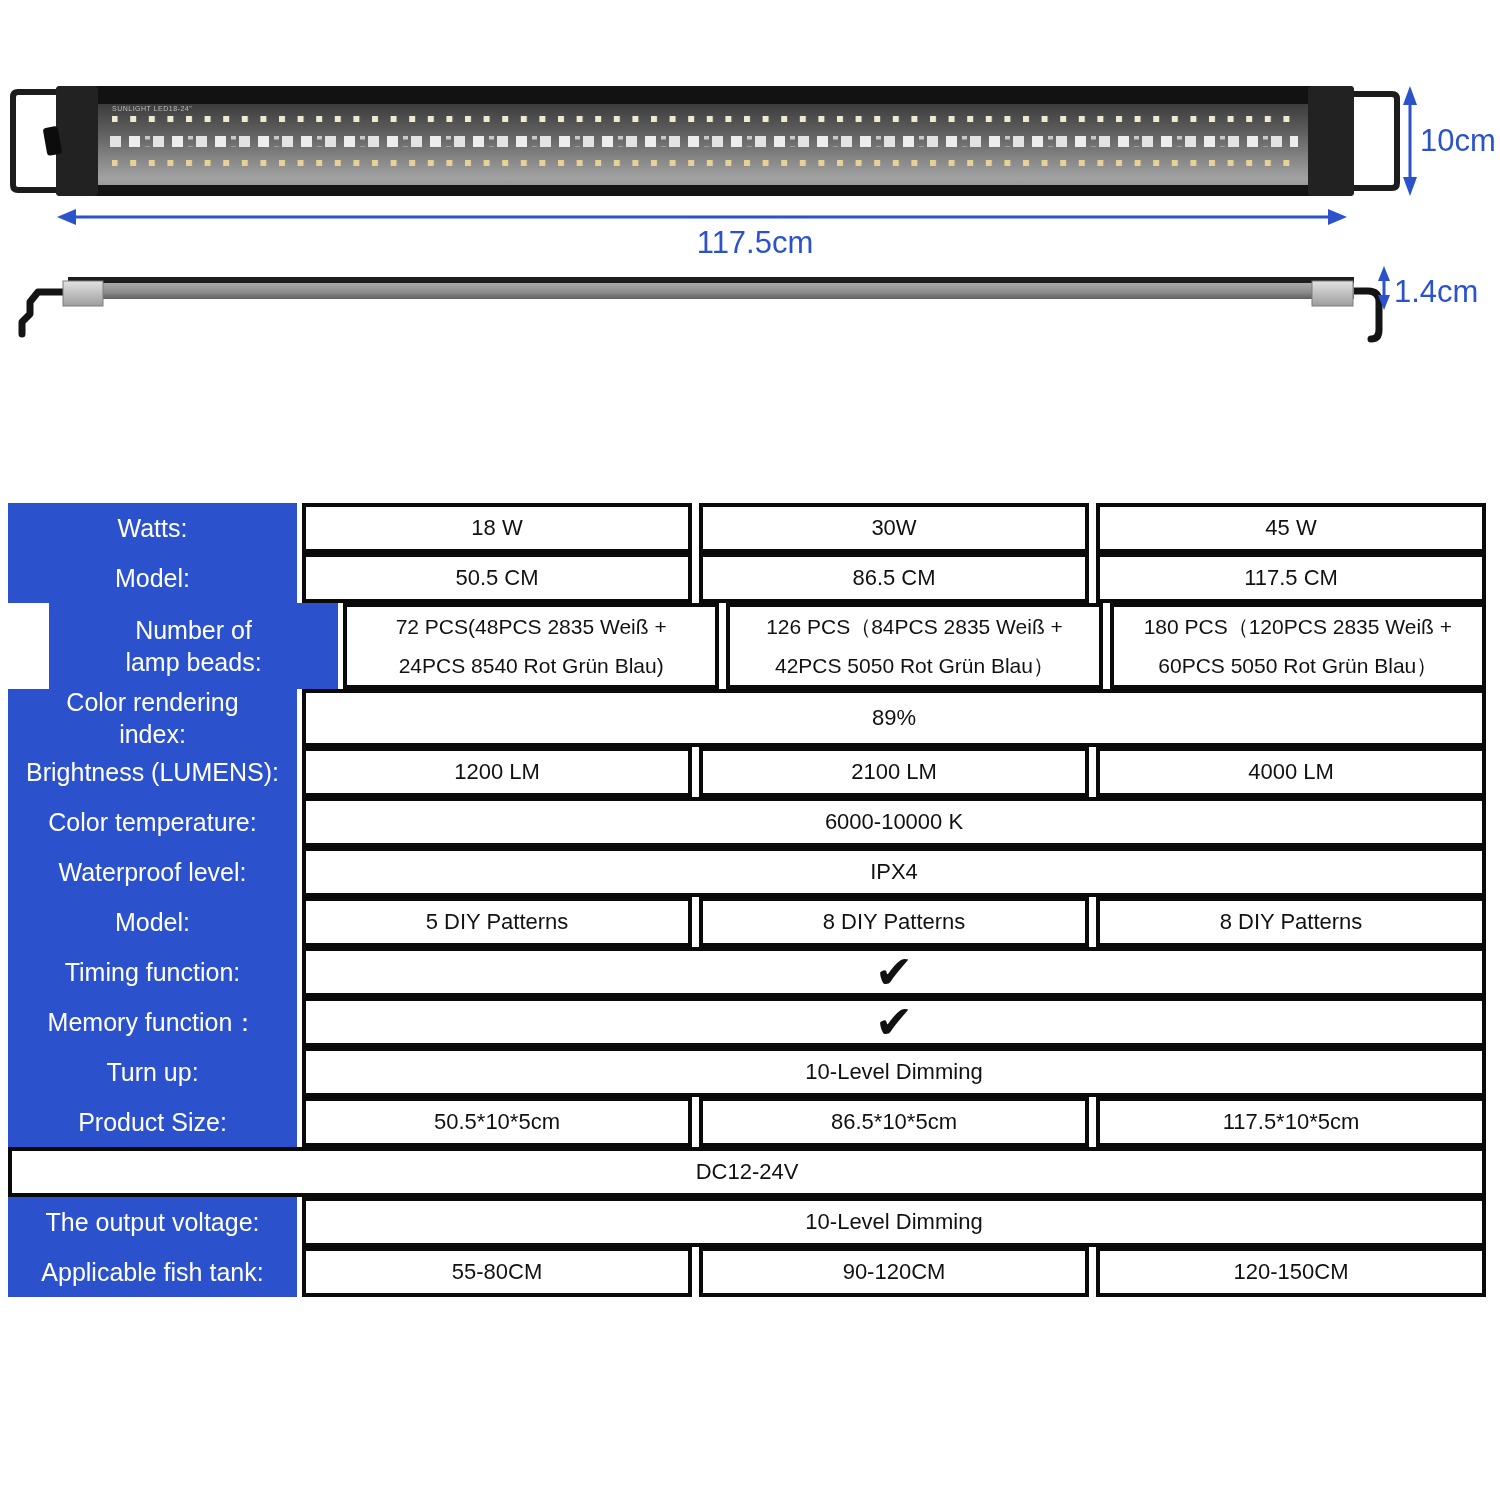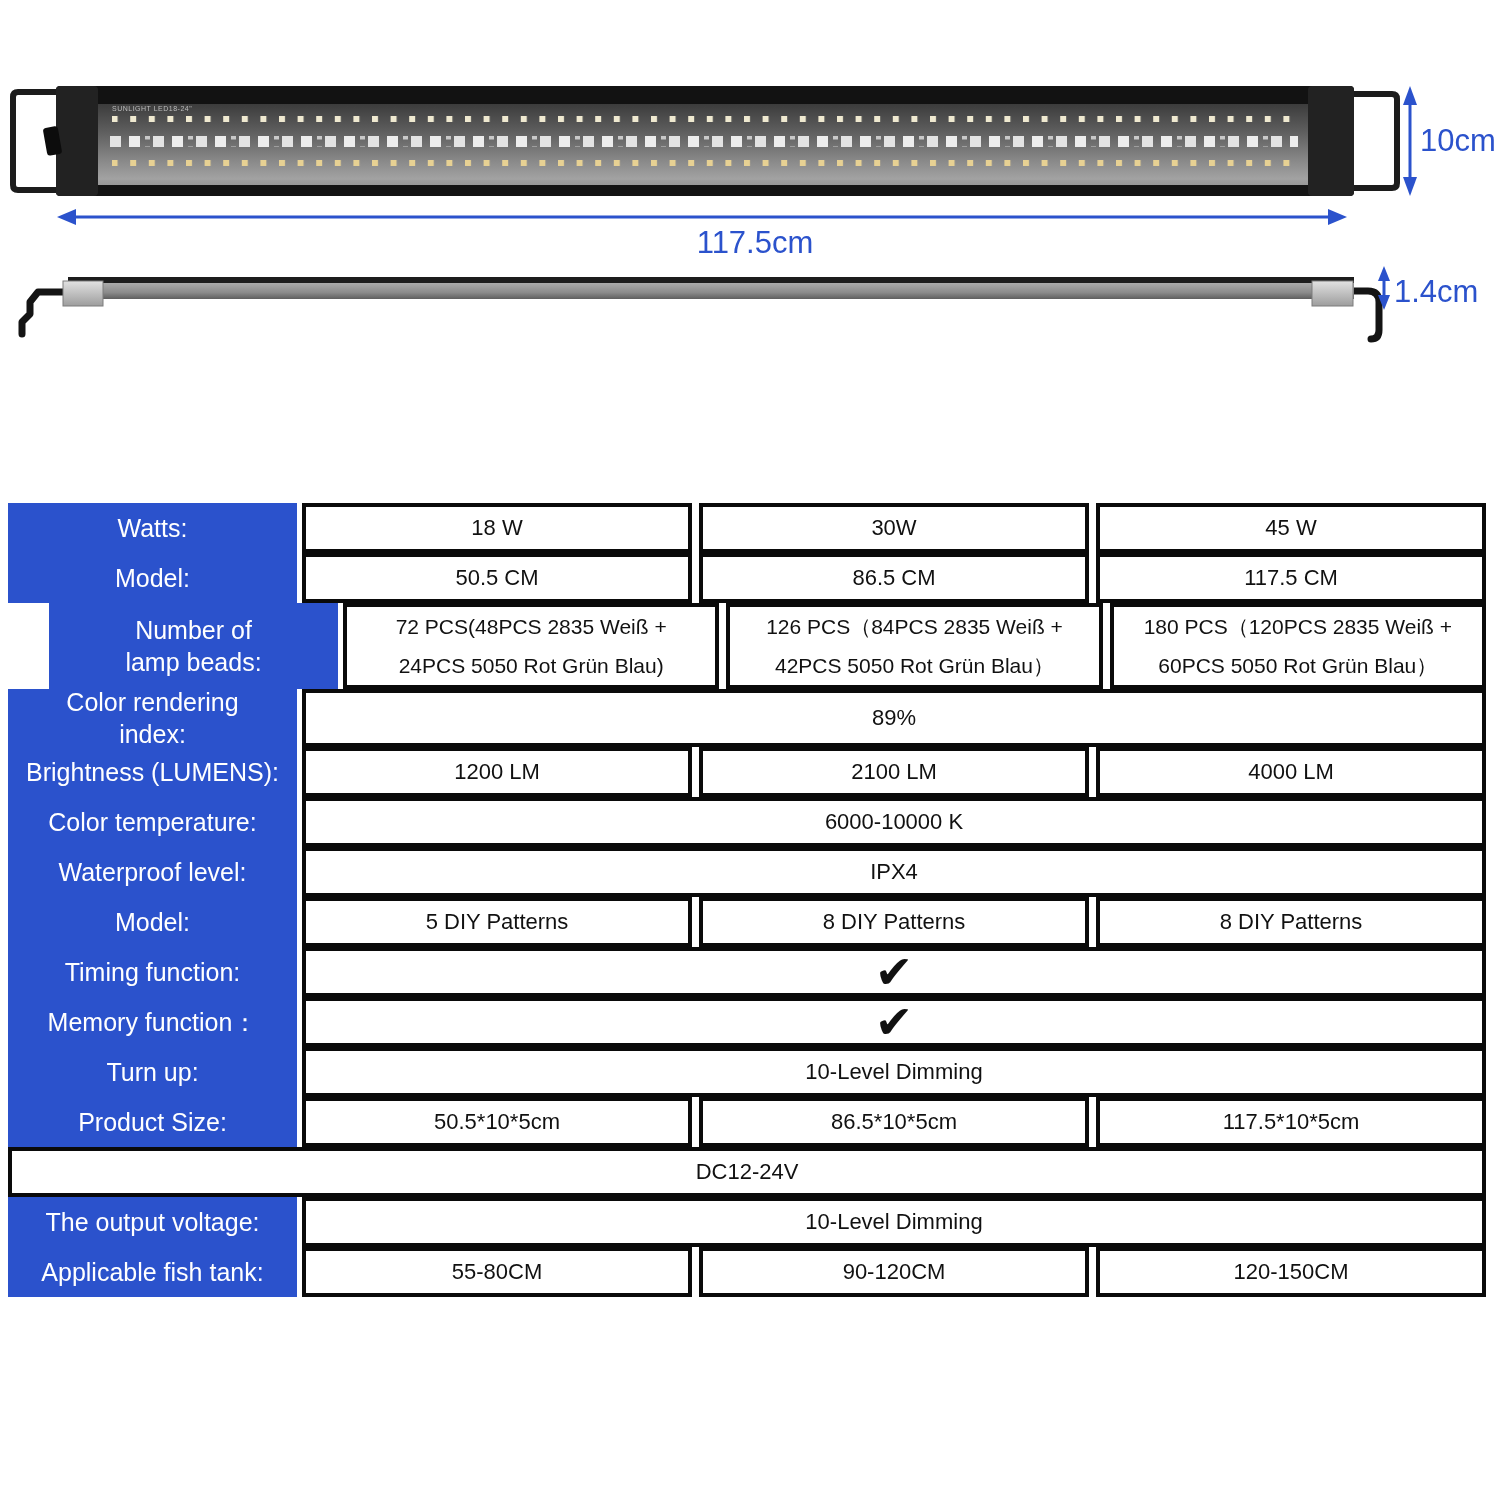--- a/index.html
+++ b/index.html
@@ -132,21 +132,21 @@
         </div>
       </div>
       <div class="r h86">
         <div class="lab">
           <span>Number of</span>
           <span>lamp beads:</span>
         </div>
         <div class="cells">
           <div class="cell sm">
             <span>72 PCS(48PCS 2835 Weiß +</span>
-            <span>24PCS 5050 Rot Grün Blau)</span>
+            <span>24PCS 8540 Rot Grün Blau)</span>
           </div>
           <div class="cell sm">
             <span>126 PCS（84PCS 2835 Weiß +</span>
             <span>42PCS 5050 Rot Grün Blau）</span>
           </div>
           <div class="cell sm">
             <span>180 PCS（120PCS 2835 Weiß +</span>
             <span>60PCS 5050 Rot Grün Blau）</span>
           </div>
         </div>

